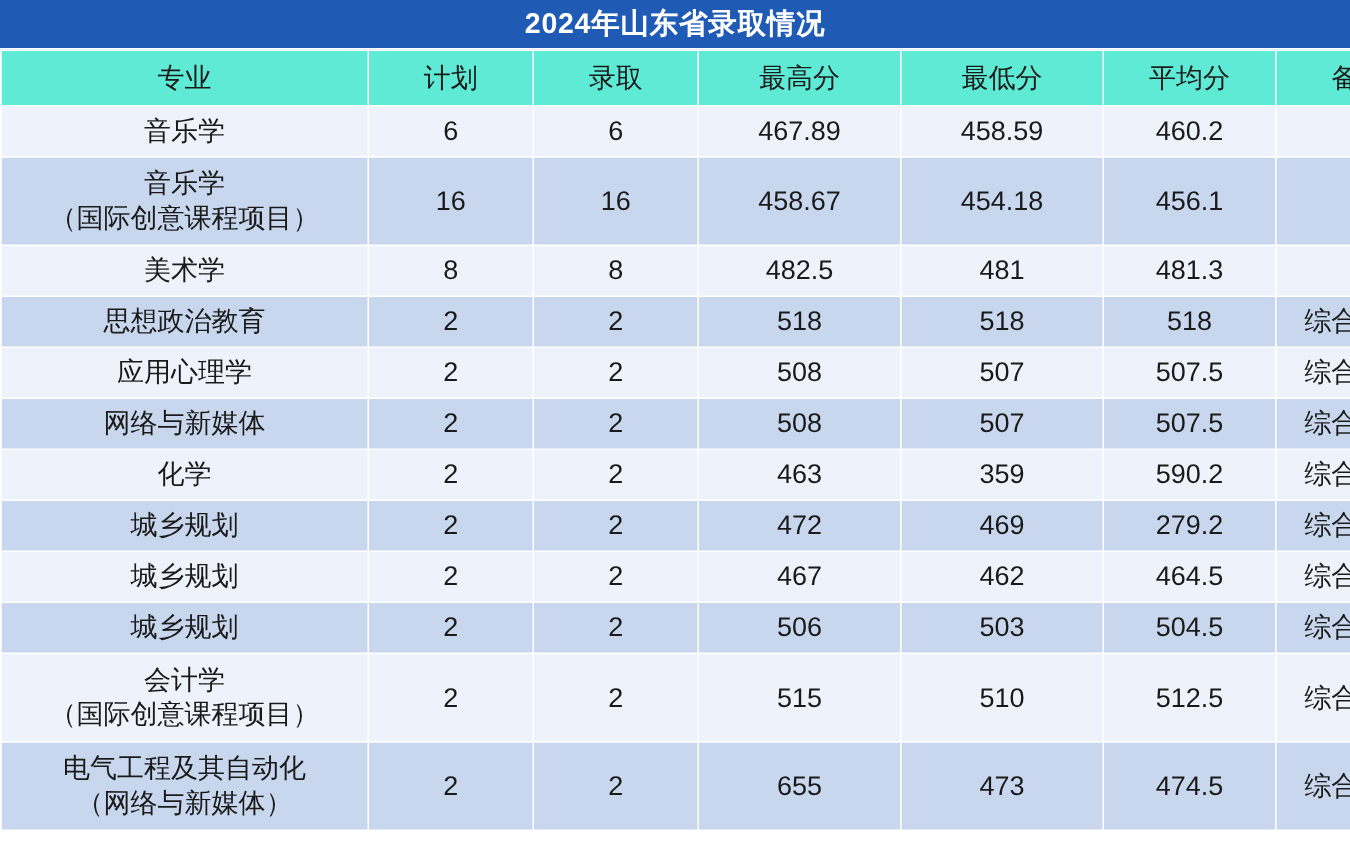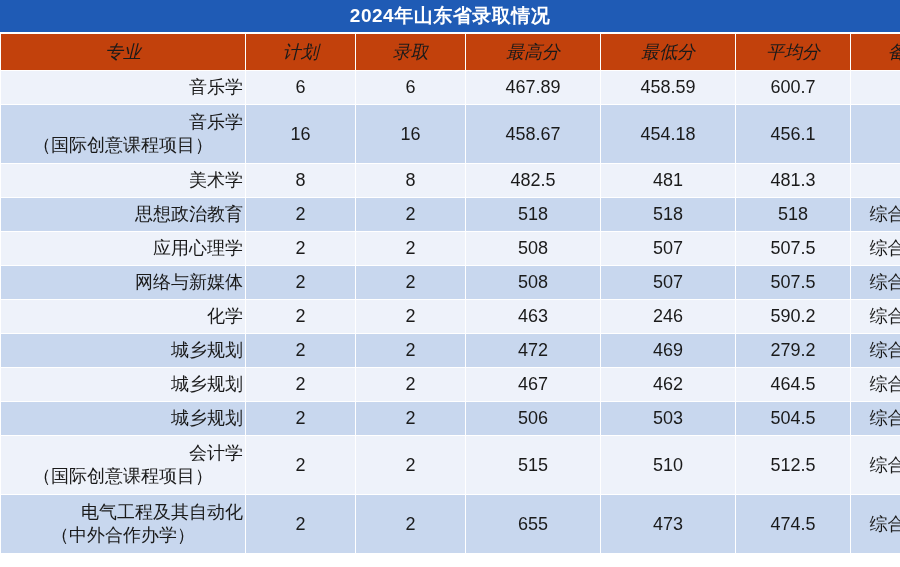--- a/index.html
+++ b/index.html
@@ -41,44 +41,42 @@
     border: 1px solid #ffffff;
     text-align: center;
     vertical-align: middle;
     font-size: 18px;
     color: #1a1a1a;
     font-weight: normal;
     padding: 0 2px;
     line-height: 1.25;
   }
   thead th {
-    background: #c2410c;
+    background: #5eead4;
     height: 36px;
     font-size: 18px;
-    font-style: italic;
   }
   tbody tr.row-odd td {
     background: #eef2fa;
   }
   tbody tr.row-even td {
     background: #c8d7ee;
   }
   tbody tr td.col-major {
     font-size: 18px;
   }
   tbody tr.tall td {
     height: 58px;
   }
   tbody tr.short td {
     height: 33px;
   }
   .major-two-line {
     display: block;
     line-height: 1.28;
-    text-align: right;
   }
   .sub-line {
     display: block;
     line-height: 1.28;
   }
   col.c-major { width: 245px; }
   col.c-plan  { width: 110px; }
   col.c-admit { width: 110px; }
   col.c-max   { width: 135px; }
   col.c-min   { width: 135px; }
@@ -116,21 +114,21 @@
     <tbody>
 
       <tr class="row-odd short">
         <td class="col-major">
           <span class="major-two-line">音乐学</span>
         </td>
         <td>6</td>
         <td>6</td>
         <td>467.89</td>
         <td>458.59</td>
-        <td>600.7</td>
+        <td>460.2</td>
         <td></td>
       </tr>
 
       <tr class="row-even tall">
         <td class="col-major">
           <span class="major-two-line">音乐学</span>
           <span class="sub-line">（国际创意课程项目）</span>
         </td>
         <td>16</td>
         <td>16</td>
@@ -188,21 +186,21 @@
         <td>综合改革</td>
       </tr>
 
       <tr class="row-odd short">
         <td class="col-major">
           <span class="major-two-line">化学</span>
         </td>
         <td>2</td>
         <td>2</td>
         <td>463</td>
-        <td>246</td>
+        <td>359</td>
         <td>590.2</td>
         <td>综合改革</td>
       </tr>
 
       <tr class="row-even short">
         <td class="col-major">
           <span class="major-two-line">城乡规划</span>
         </td>
         <td>2</td>
         <td>2</td>
@@ -245,21 +243,21 @@
         <td>2</td>
         <td>515</td>
         <td>510</td>
         <td>512.5</td>
         <td>综合改革</td>
       </tr>
 
       <tr class="row-even tall">
         <td class="col-major">
           <span class="major-two-line">电气工程及其自动化</span>
-          <span class="sub-line">（中外合作办学）</span>
+          <span class="sub-line">（网络与新媒体）</span>
         </td>
         <td>2</td>
         <td>2</td>
         <td>655</td>
         <td>473</td>
         <td>474.5</td>
         <td>综合改革</td>
       </tr>
 
     </tbody>

